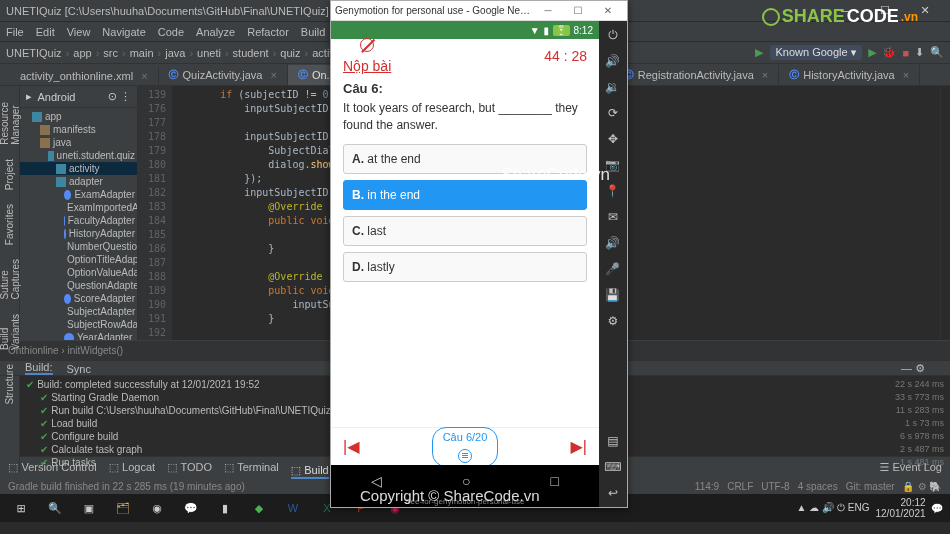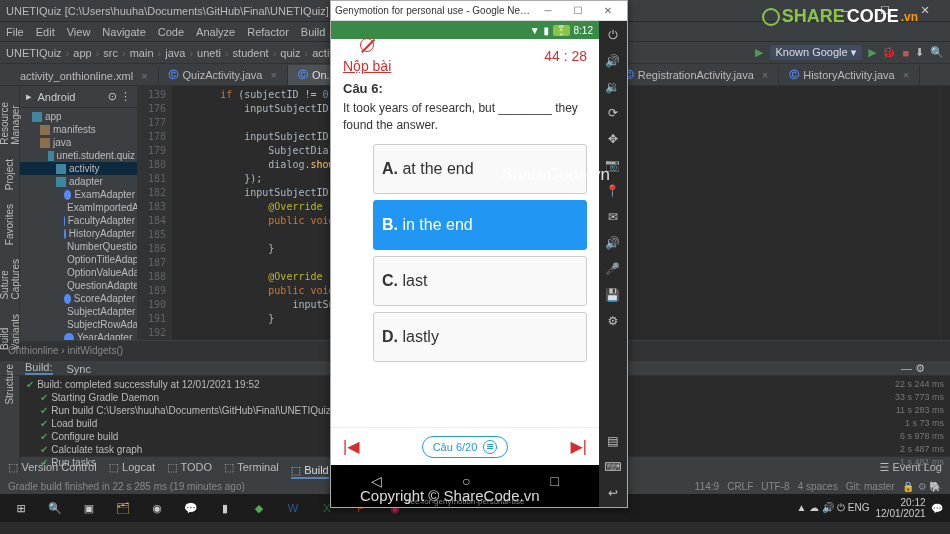--- a/index.html
+++ b/index.html
@@ -96,26 +96,26 @@
   .emu-side div { width:16px; height:16px; display:flex; align-items:center; justify-content:center; opacity:.85; font-size:12px;}
   .phone { flex:1; background:#fff; display:flex; flex-direction:column;}
   .p-status { height:18px; background:#3a8a47; color:#fff; display:flex; align-items:center; justify-content:flex-end; padding:0 6px; gap:4px; font-size:10px;}
   .p-header { height:34px; display:flex; align-items:center; justify-content:space-between; padding:0 12px; color:#d32f2f; font-size:14px; font-weight:500;}
   .p-header .left { display:flex; align-items:center; gap:6px;flex-direction:column;}
   .p-header .left .ico { width:14px;height:14px; border:1.5px solid #d32f2f; border-radius:50%; position:relative;}
   .p-header .left .ico::after { content:''; position:absolute; width:18px; height:1.5px; background:#d32f2f; top:6px; left:-2px; transform:rotate(-45deg);}
   .p-content { flex:1; padding:8px 12px; color:#333; font-size:12px;}
   .q-title { font-weight:bold; font-size:13px; margin-bottom:4px;}
   .q-text { font-size:12px; line-height:1.4; margin-bottom:10px;}
-  .opt { border:1px solid #ccc; border-radius:3px; padding:15px 8px; margin-bottom:6px; font-size:16px; background:#f9f9f9;margin-left:30px;}
+  .opt { border:1px solid #ccc; border-radius:3px; padding:7px 8px; margin-bottom:6px; font-size:12px; background:#f9f9f9;}
   .opt.sel { background:#2196f3; color:#fff; border-color:#2196f3;}
   .opt b { font-weight:bold;}
   .p-footer { height:38px; display:flex; align-items:center; justify-content:space-between; padding:0 12px; border-top:1px solid #eee;}
   .p-footer .nav { color:#d32f2f; font-size:16px;}
-  .p-footer .mid { color:#2196f3; display:flex; align-items:center; gap:6px; border:1px solid #2196f3; border-radius:14px; padding:3px 10px; font-size:11px;}
+  .p-footer .mid { color:#2196f3; display:flex; align-items:center; gap:6px; border:1px solid #2196f3; border-radius:14px; padding:3px 10px; font-size:11px;flex-direction:column;}
   .p-footer .mid .list { width:14px;height:14px; border:1.5px solid #2196f3; border-radius:50%; display:flex; flex-direction:column; justify-content:center; gap:1px; align-items:center;}
   .p-footer .mid .list span{ width:6px;height:1px;background:#2196f3;}
   .p-nav { height:32px; background:#000; display:flex; align-items:center; justify-content:space-around; color:#ccc; font-size:14px;}
   .p-a11y { height:10px; background:#000; color:#888; font-size:8px; display:flex; justify-content:center; overflow:hidden;}
   
   .mm { background:#2b2b2b; width:10px; border-left:1px solid #323232;}
 </style>
 </head>
 <body>
 

